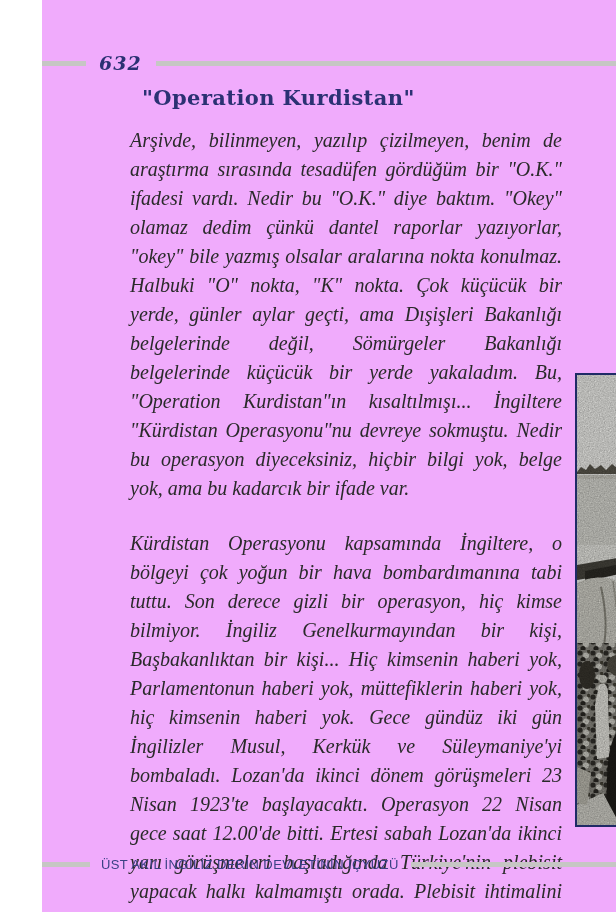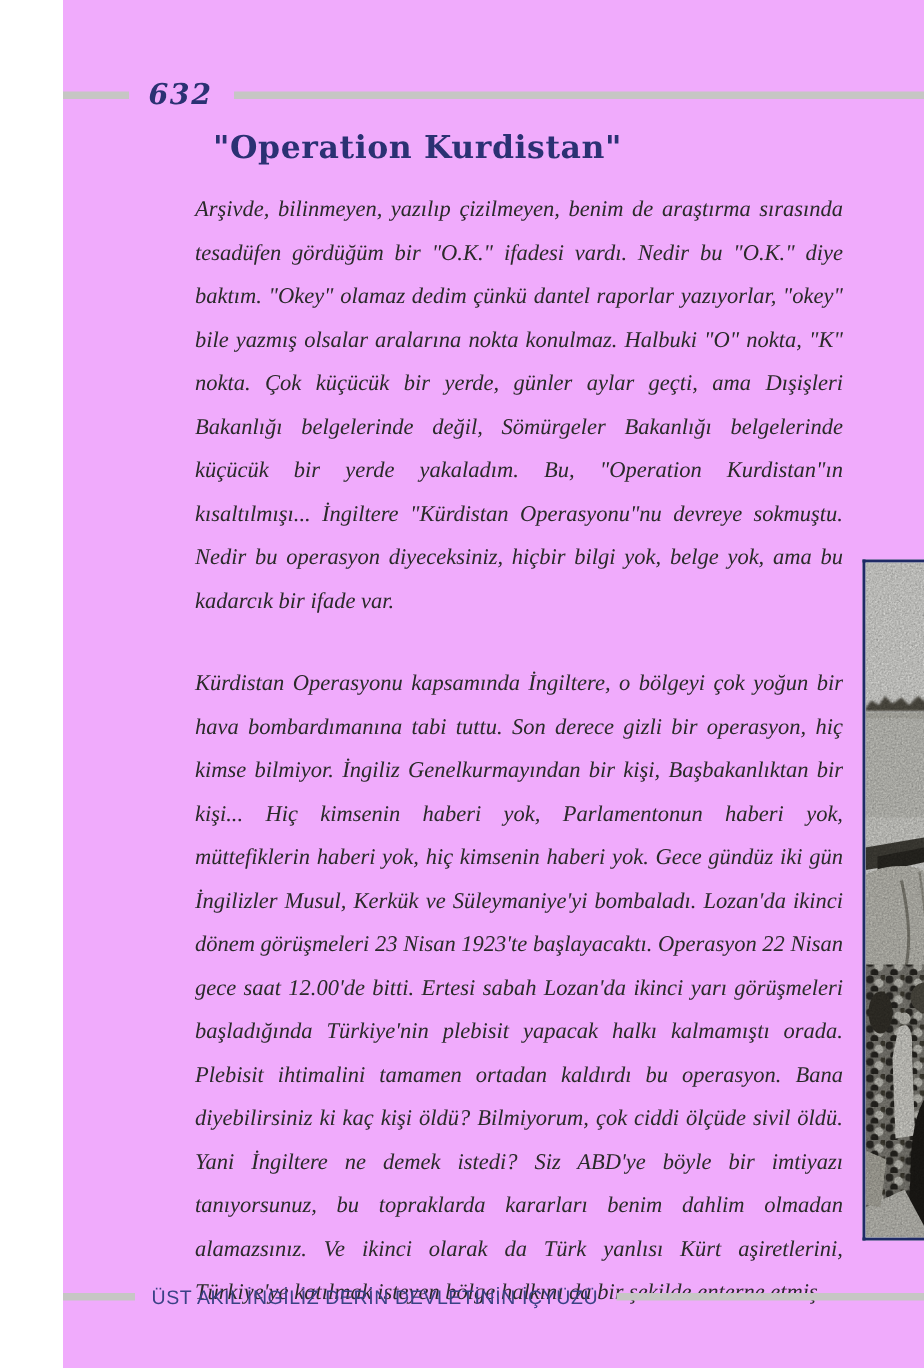--- a/index.html
+++ b/index.html
@@ -53,21 +53,21 @@
     margin: 17px 0 0 0;
     text-indent: 32px;
     font-size: 16.5px;
     line-height: 29px;
     text-align: justify;
     color: #1f1f1f;
   }
   .quote {
     margin: 17px 28px 0 20px;
     font-style: italic;
-    font-size: 15px;
+    font-size: 20px;
     line-height: 29px;
     text-align: justify;
     color: #2a2a2a;
   }
   .quote + .quote { margin-top: 26px; }
 
   
   .photo {
     position: absolute;
     left: 533px; top: 373px;

